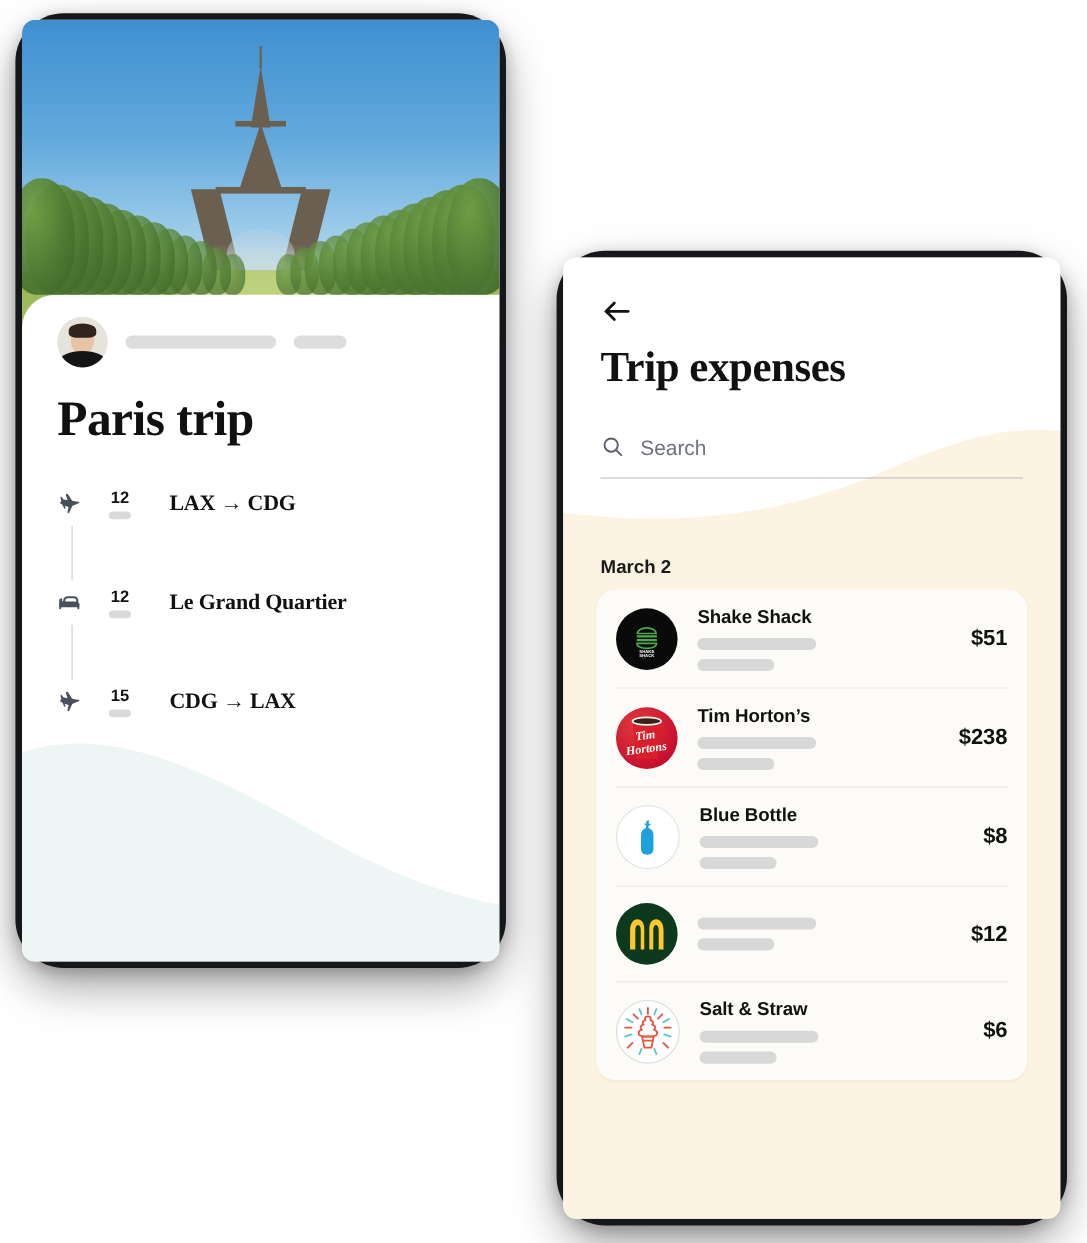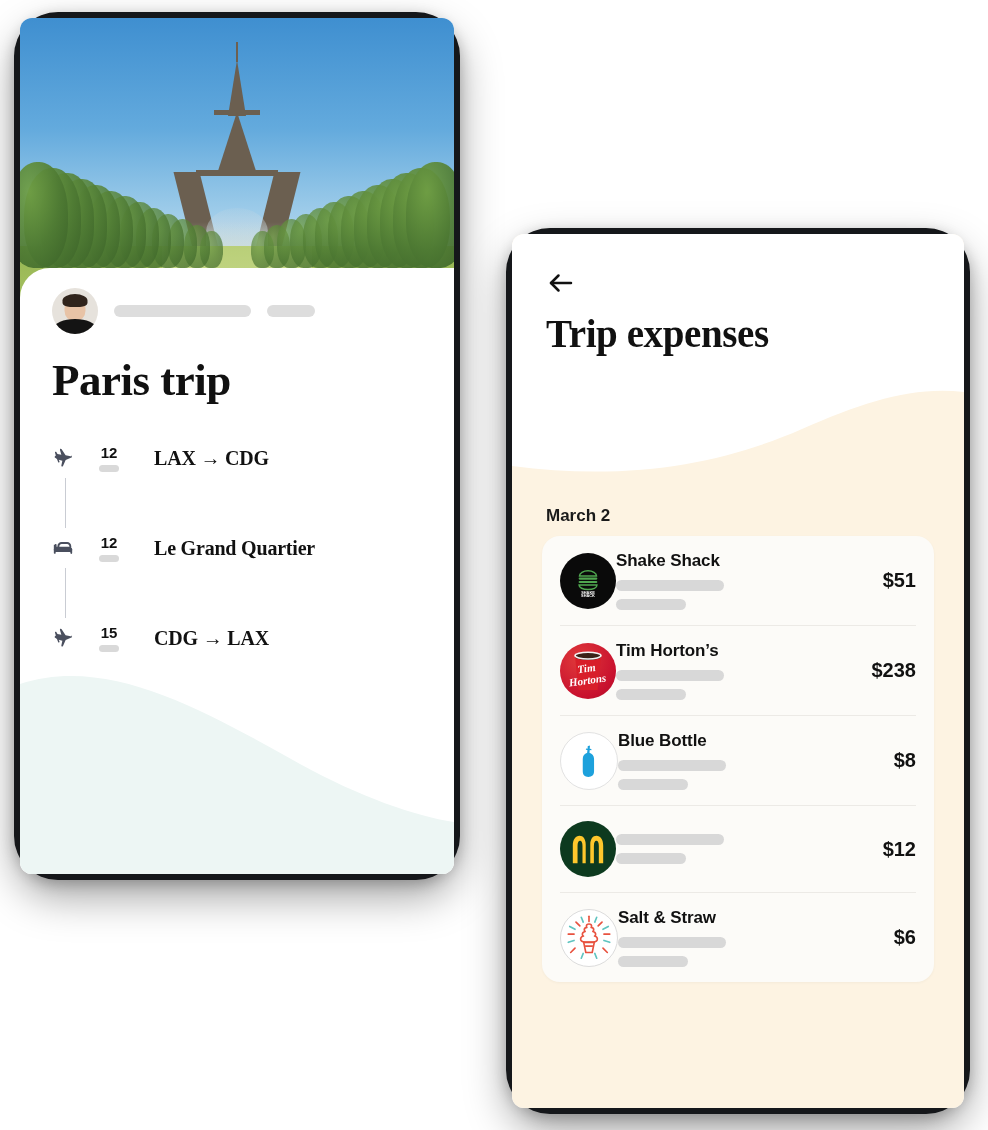--- a/index.html
+++ b/index.html
@@ -368,20 +368,21 @@
   .expense-row + .expense-row { border-top: 1px solid #eceae6; }
   .logo {
     width: 56px; height: 56px;
     border-radius: 50%;
     flex: 0 0 auto;
     position: relative;
     overflow: hidden;
   }
   .exp-mid {
     flex: 1 1 auto;
+    margin-left: 18px;
     min-width: 0;
   }
   .merchant {
     font-size: 17px;
     font-weight: 700;
     color: #111111;
     letter-spacing: -0.1px;
     margin-bottom: 9px;
   }
   .bar { background: #d8d8d8; border-radius: 999px; height: 11px; }
@@ -540,20 +541,29 @@
     <div class="rp-header">
       <div class="back-arrow">
         <svg width="30" height="30" viewBox="0 0 24 24" fill="none" stroke="currentColor" stroke-width="2" stroke-linecap="round" stroke-linejoin="round">
           <line x1="20" y1="12" x2="4" y2="12"></line>
           <polyline points="10,6 4,12 10,18"></polyline>
         </svg>
       </div>
 
       <div class="rp-title">Trip expenses</div>
 
+      <div class="search-wrap">
+        <span class="search-icon">
+          <svg width="22" height="22" viewBox="0 0 24 24" fill="none" stroke="currentColor" stroke-width="1.9" stroke-linecap="round">
+            <circle cx="10.5" cy="10.5" r="6.6"></circle>
+            <line x1="15.4" y1="15.4" x2="20.5" y2="20.5"></line>
+          </svg>
+        </span>
+        <input class="search-input" type="text" placeholder="Search" style="">
+      </div>
     </div>
 
     <div class="date-heading">March 2</div>
 
     <div class="expense-card">
 
       <div class="expense-row">
         <div class="logo logo-shakeshack">
           <svg width="34" height="34" viewBox="0 0 40 40">
             <path d="M10 14c0-3.3 4.5-6 10-6s10 2.7 10 6H10z" fill="none" stroke="#4FA64F" stroke-width="1.8"></path>

